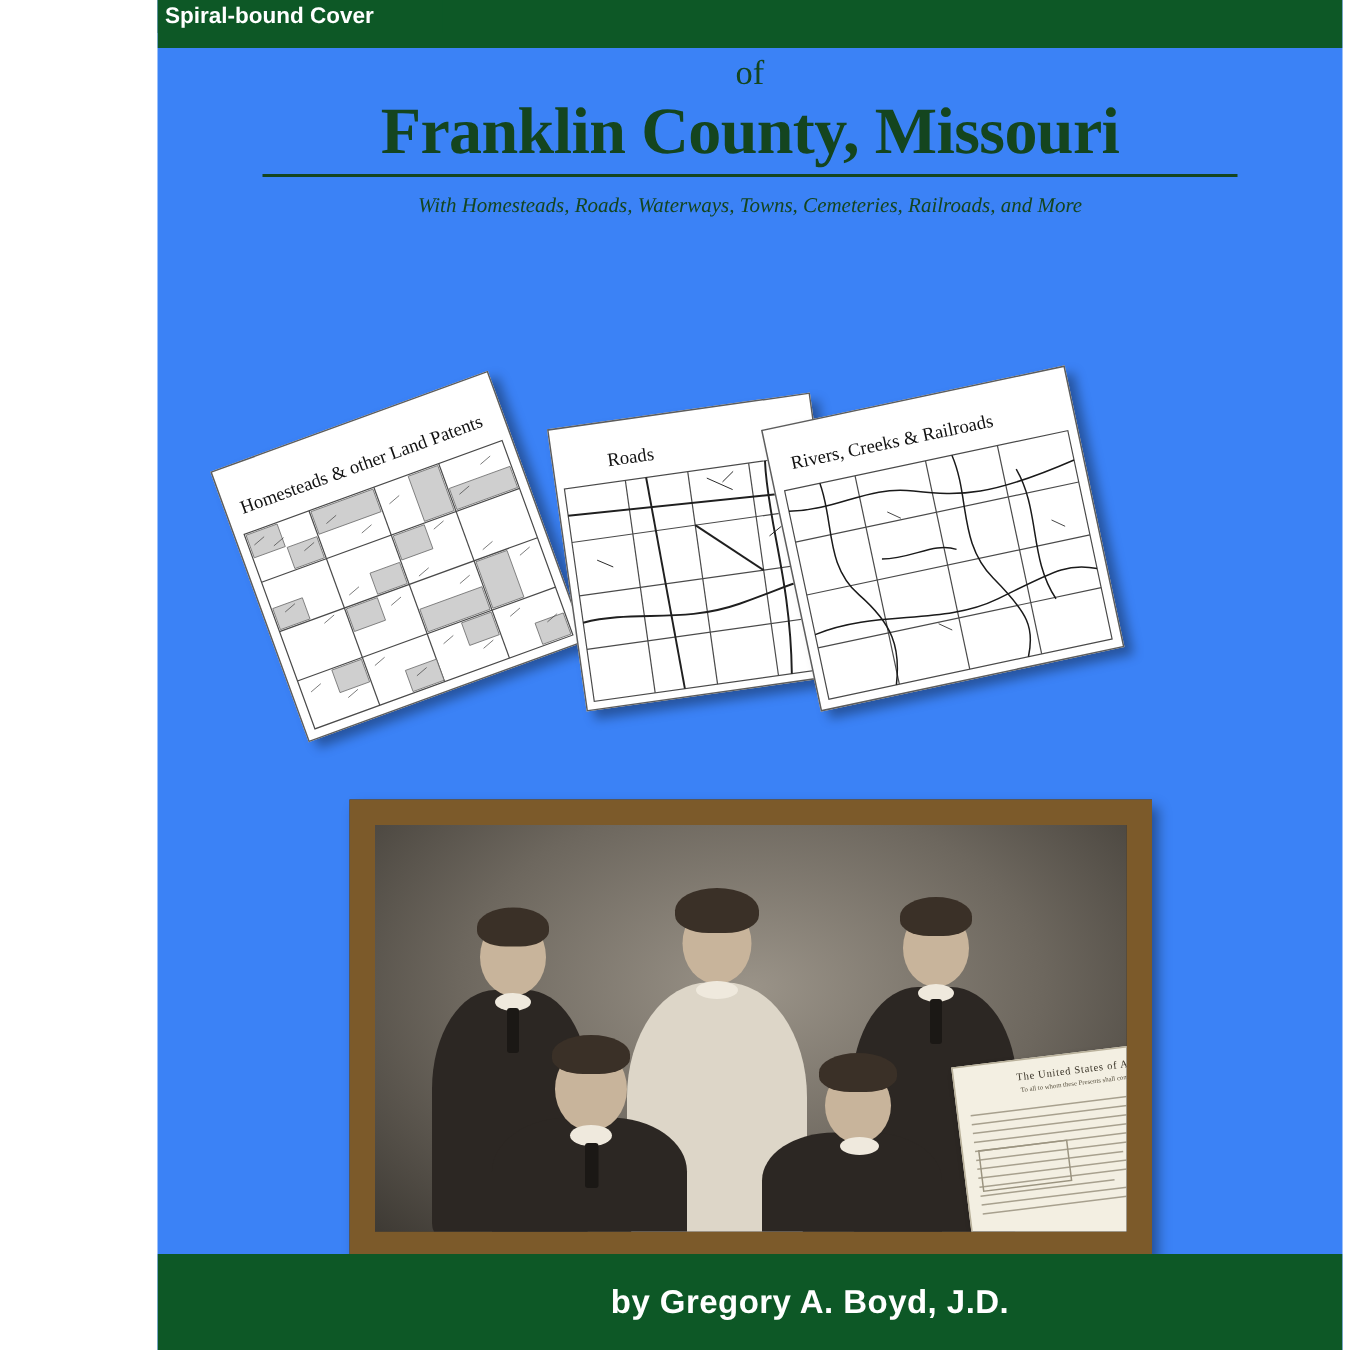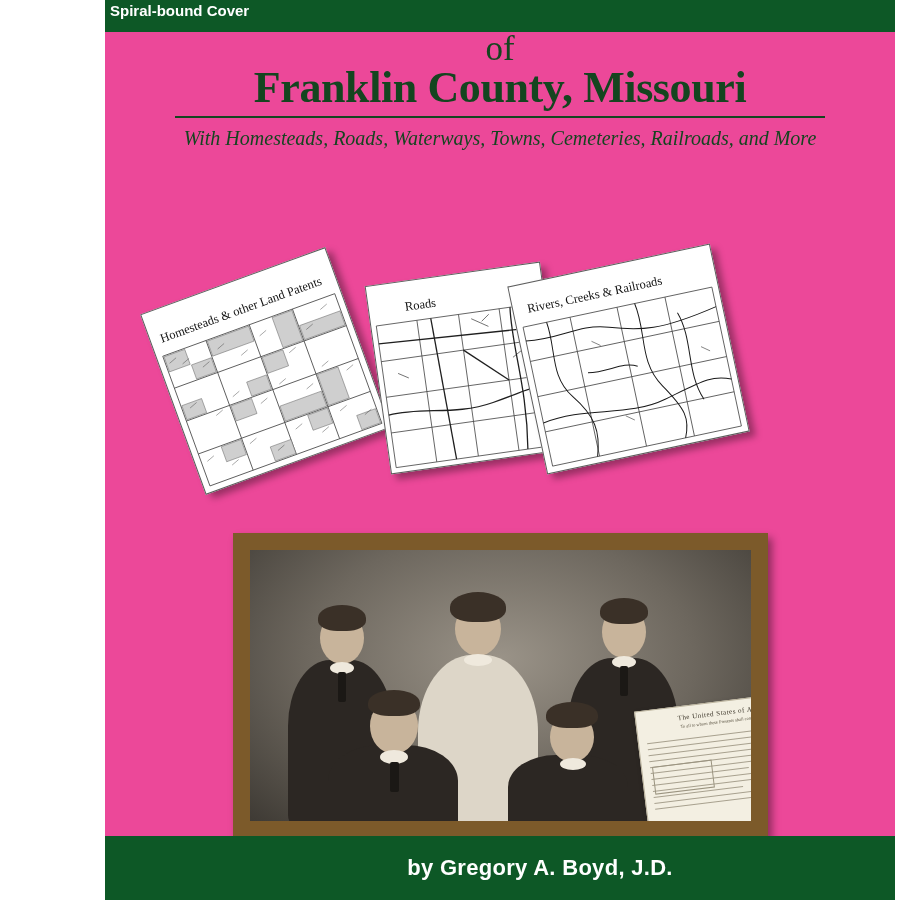--- a/index.html
+++ b/index.html
@@ -12,21 +12,21 @@
     height: 900px;
     font-family: "Liberation Serif", serif;
     overflow: hidden;
   }
   #cover {
     position: absolute;
     left: 105px;
     top: 0px;
     width: 790px;
     height: 900px;
-    background: #ec4899;
+    background: #3b82f6;
     overflow: hidden;
   }
   
   .band-top {
     position: absolute;
     left: 0;
     top: 0;
     width: 790px;
     height: 32px;
     background: #0d5826;
@@ -84,21 +84,21 @@
   .title-main {
     font-family: "Liberation Serif", serif;
     font-weight: bold;
     font-size: 57px;
     line-height: 60px;
     color: #14451f;
     letter-spacing: -0.5px;
   }
   .title-of {
     font-family: "Liberation Serif", serif;
-    font-size: 35px;
+    font-size: 23px;
     line-height: 30px;
     color: #14451f;
   }
   .title-sub {
     font-family: Liberation Serif, serif;
     font-weight: bold;
     font-size: 44px;
     line-height: 48px;
     color: #14451f;
     letter-spacing: -0.4px;
@@ -112,21 +112,21 @@
   }
   .rule {
     width: 650px;
     height: 2px;
     background: #14451f;
     margin: 4px auto 0 auto;
   }
   .tagline {
     font-family: "Liberation Serif", serif;
     font-style: italic;
-    font-size: 20px;
+    font-size: 14px;
     line-height: 28px;
     color: #14451f;
     margin-top: 6px;
   }
 
   
   .maps-area {
     position: absolute;
     left: 0;
     top: 245px;

